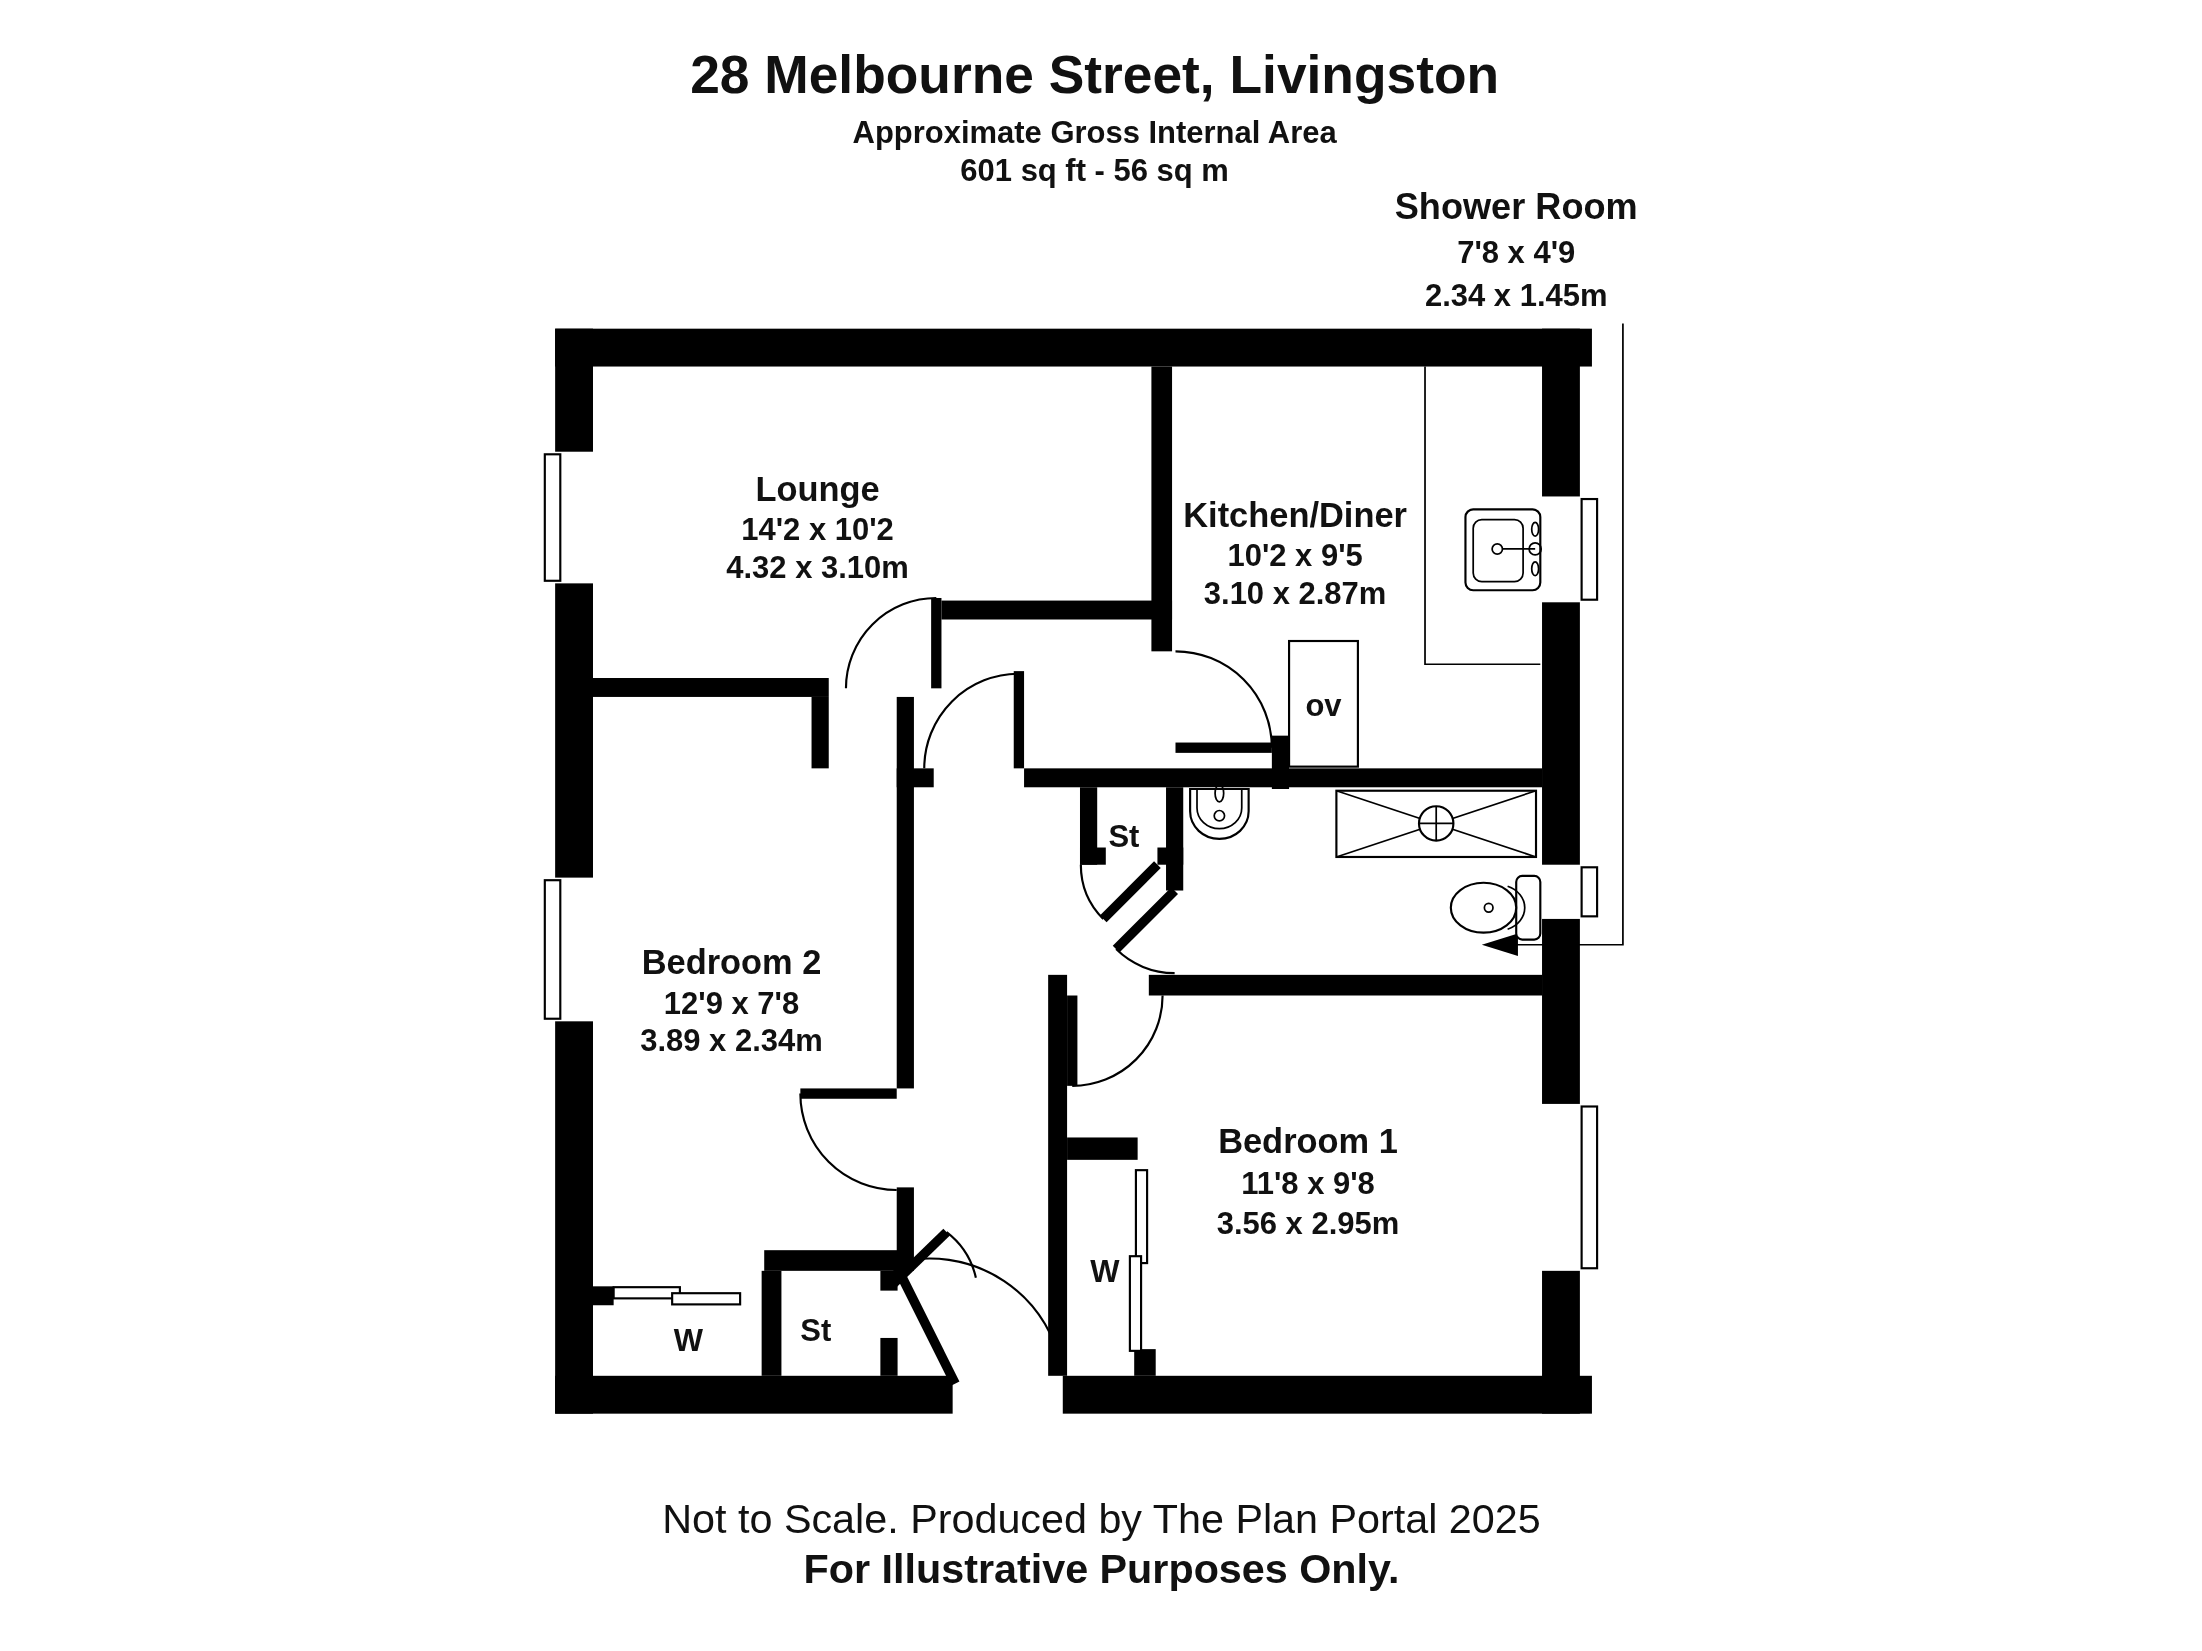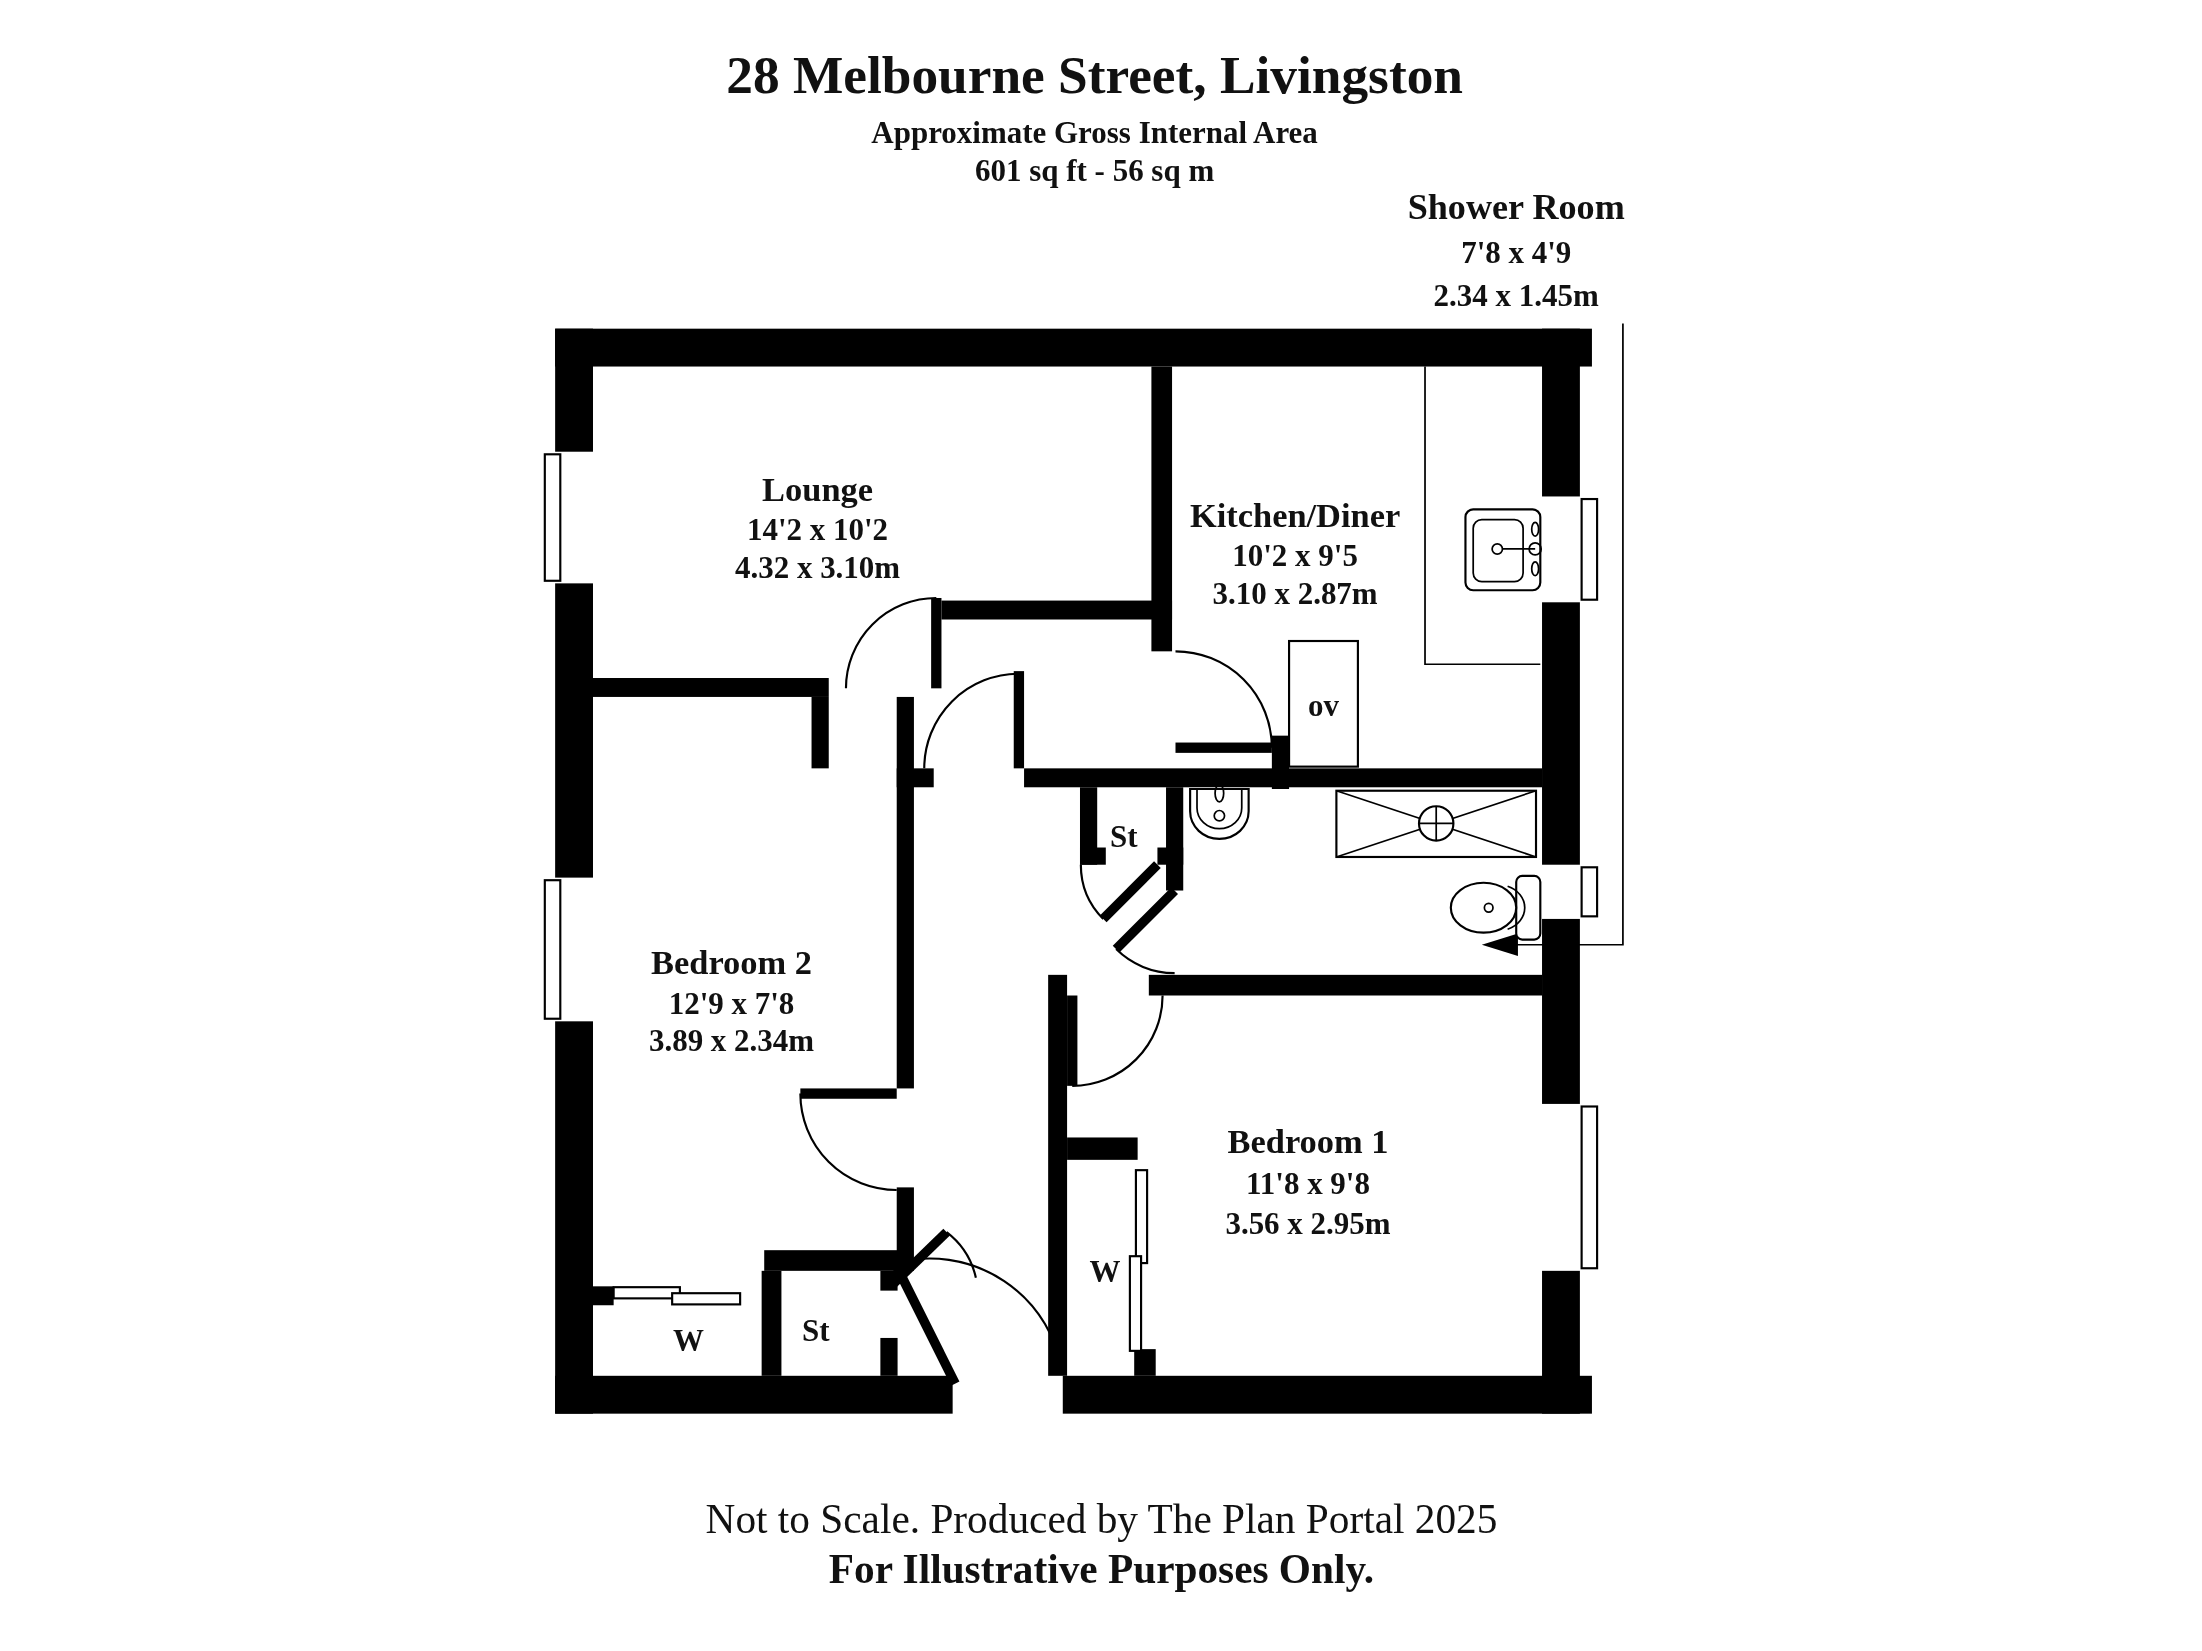--- a/index.html
+++ b/index.html
@@ -1,20 +1,20 @@
 <!DOCTYPE html>
 <html style="font-size:13.8px"><head>
 <meta charset="utf-8">
 <style>
   html,body{margin:0;padding:0;background:#fff;}
   .page{
     position:relative;
     width:2166px;height:1652px;
     background:#ffffff;
-    font-family:Liberation Serif, serif;
+    font-family:Liberation Sans, sans-serif;
     overflow:hidden;
   }
   svg{display:block;}
   .wall{fill:#000;stroke:none;}
   .leaf{fill:#000;stroke:none;}
   .arc{fill:none;stroke:#000;stroke-width:2.5;}
   .thin{fill:#fff;stroke:#000;stroke-width:2.5;}
   .fixture{fill:#fff;stroke:#000;stroke-width:2.5;}
   .fixline{fill:none;stroke:#000;stroke-width:2;}
   .diag{stroke:#000;stroke-width:11;stroke-linecap:butt;}

